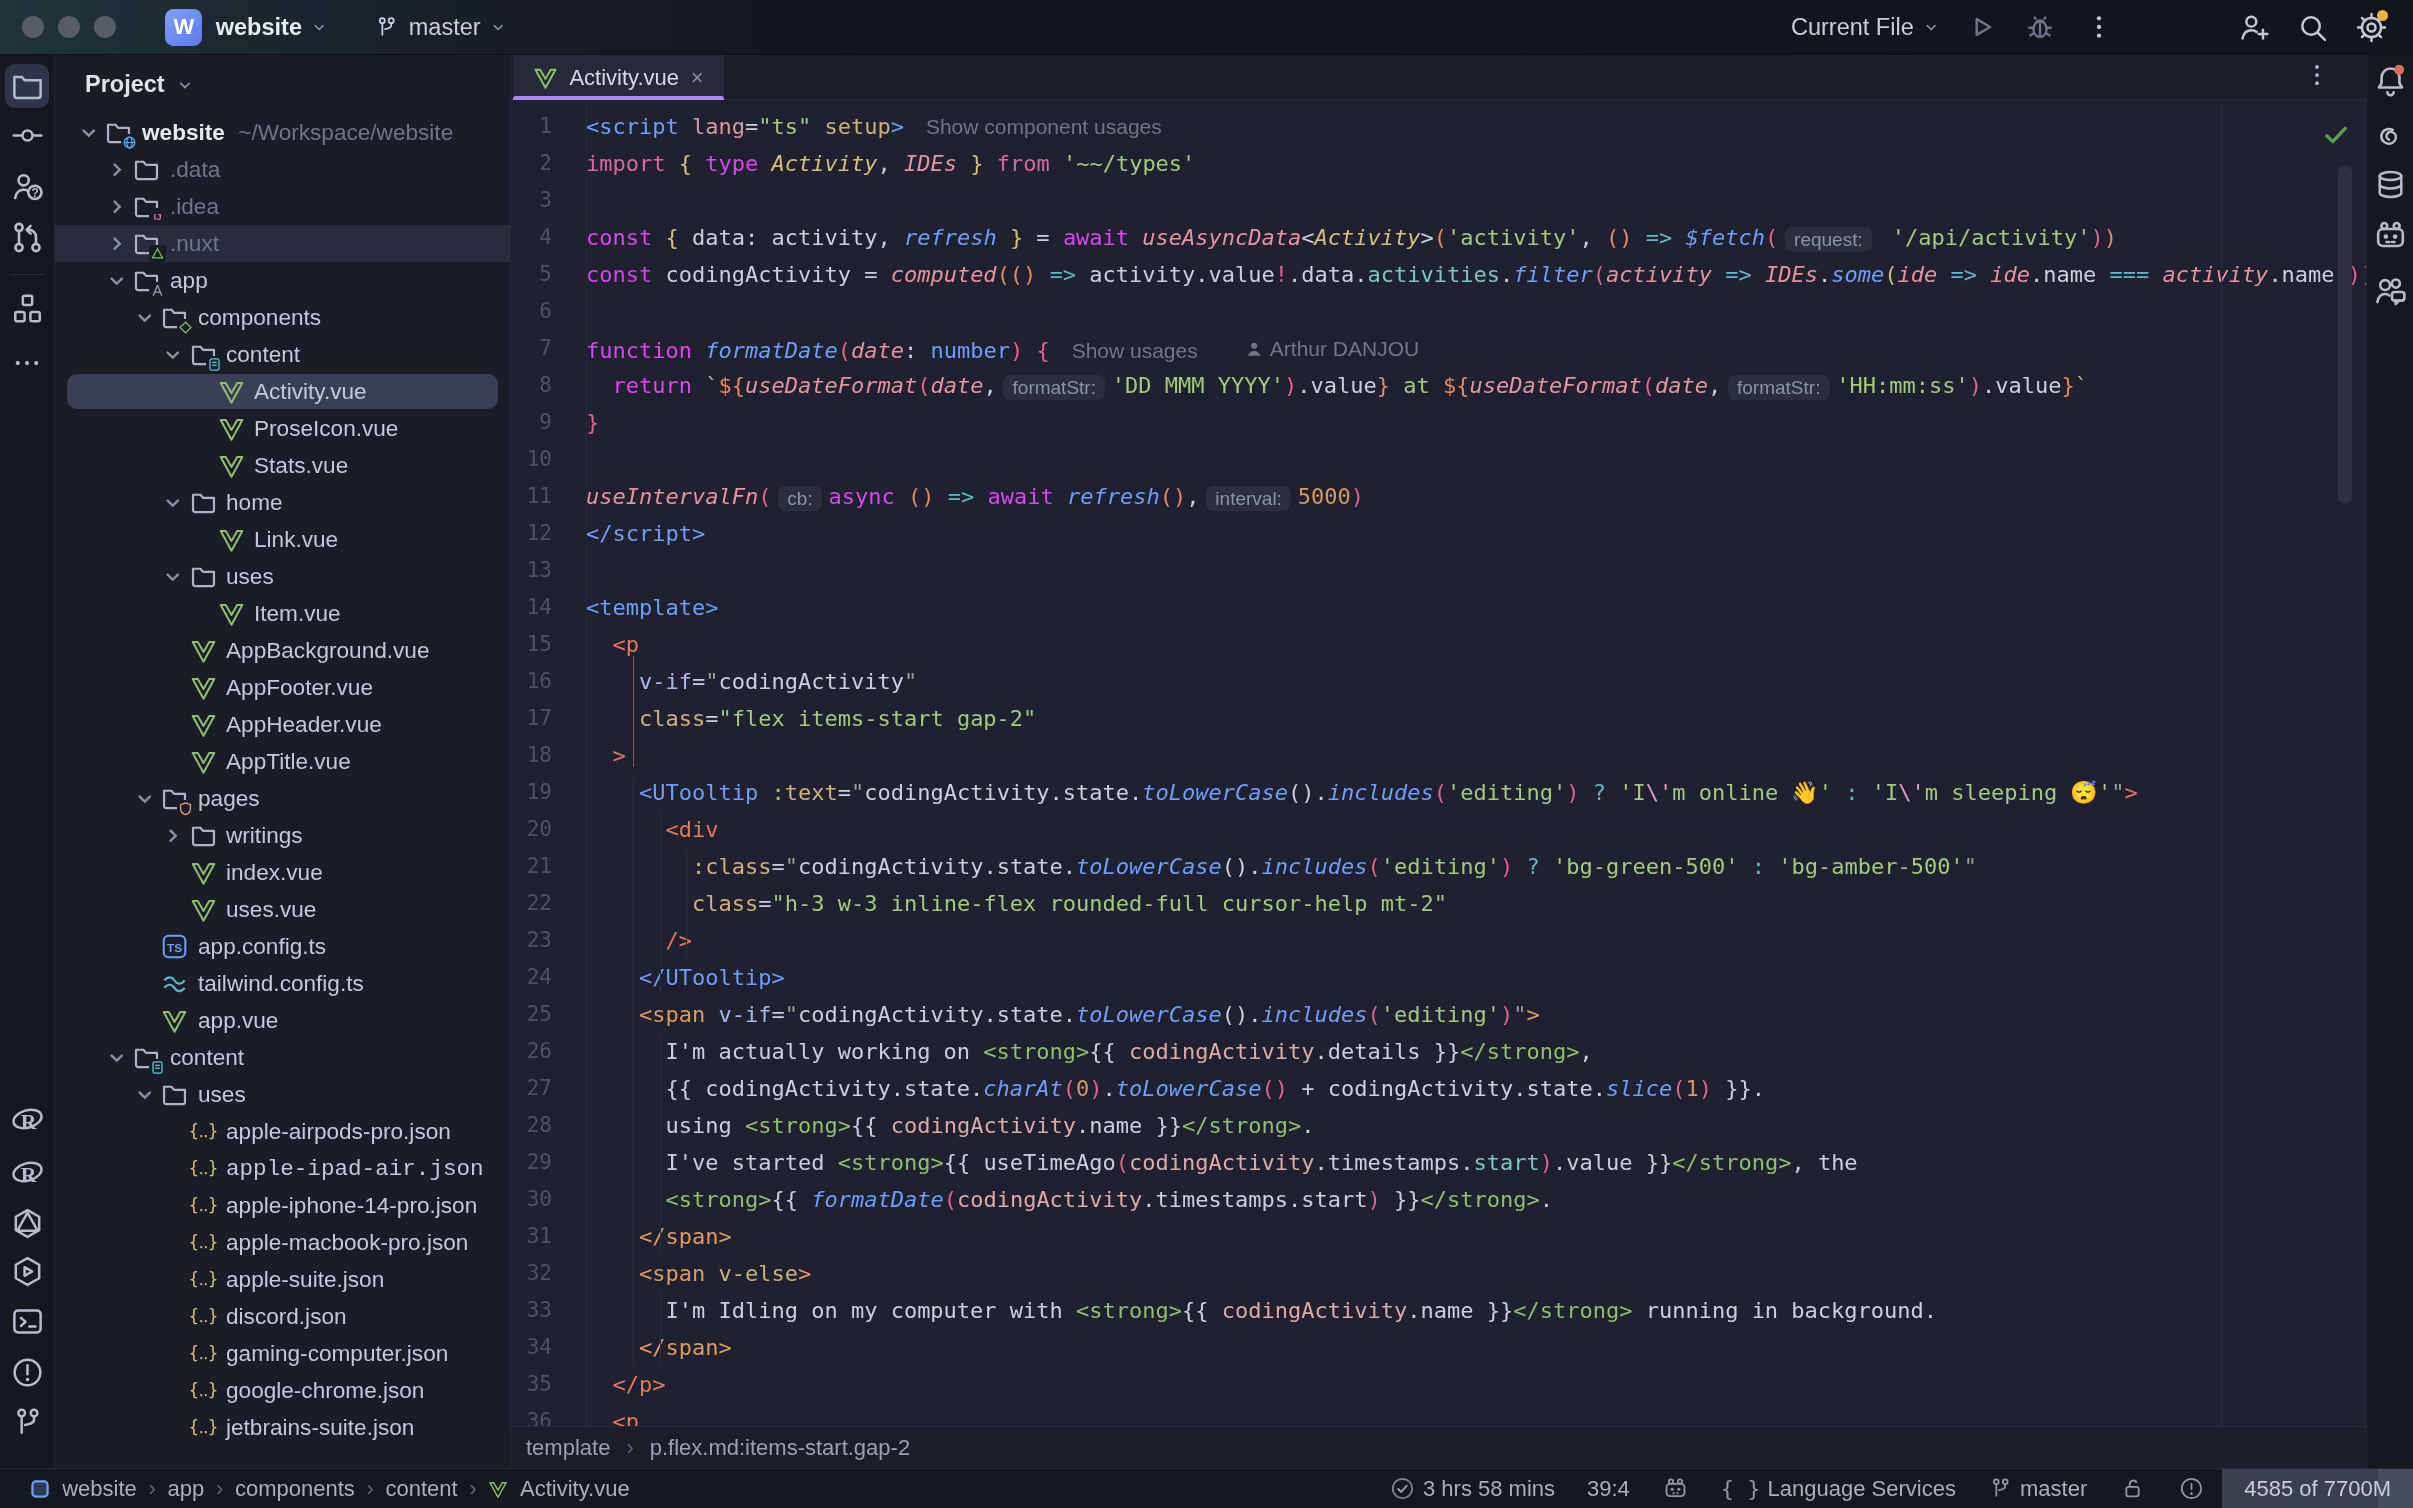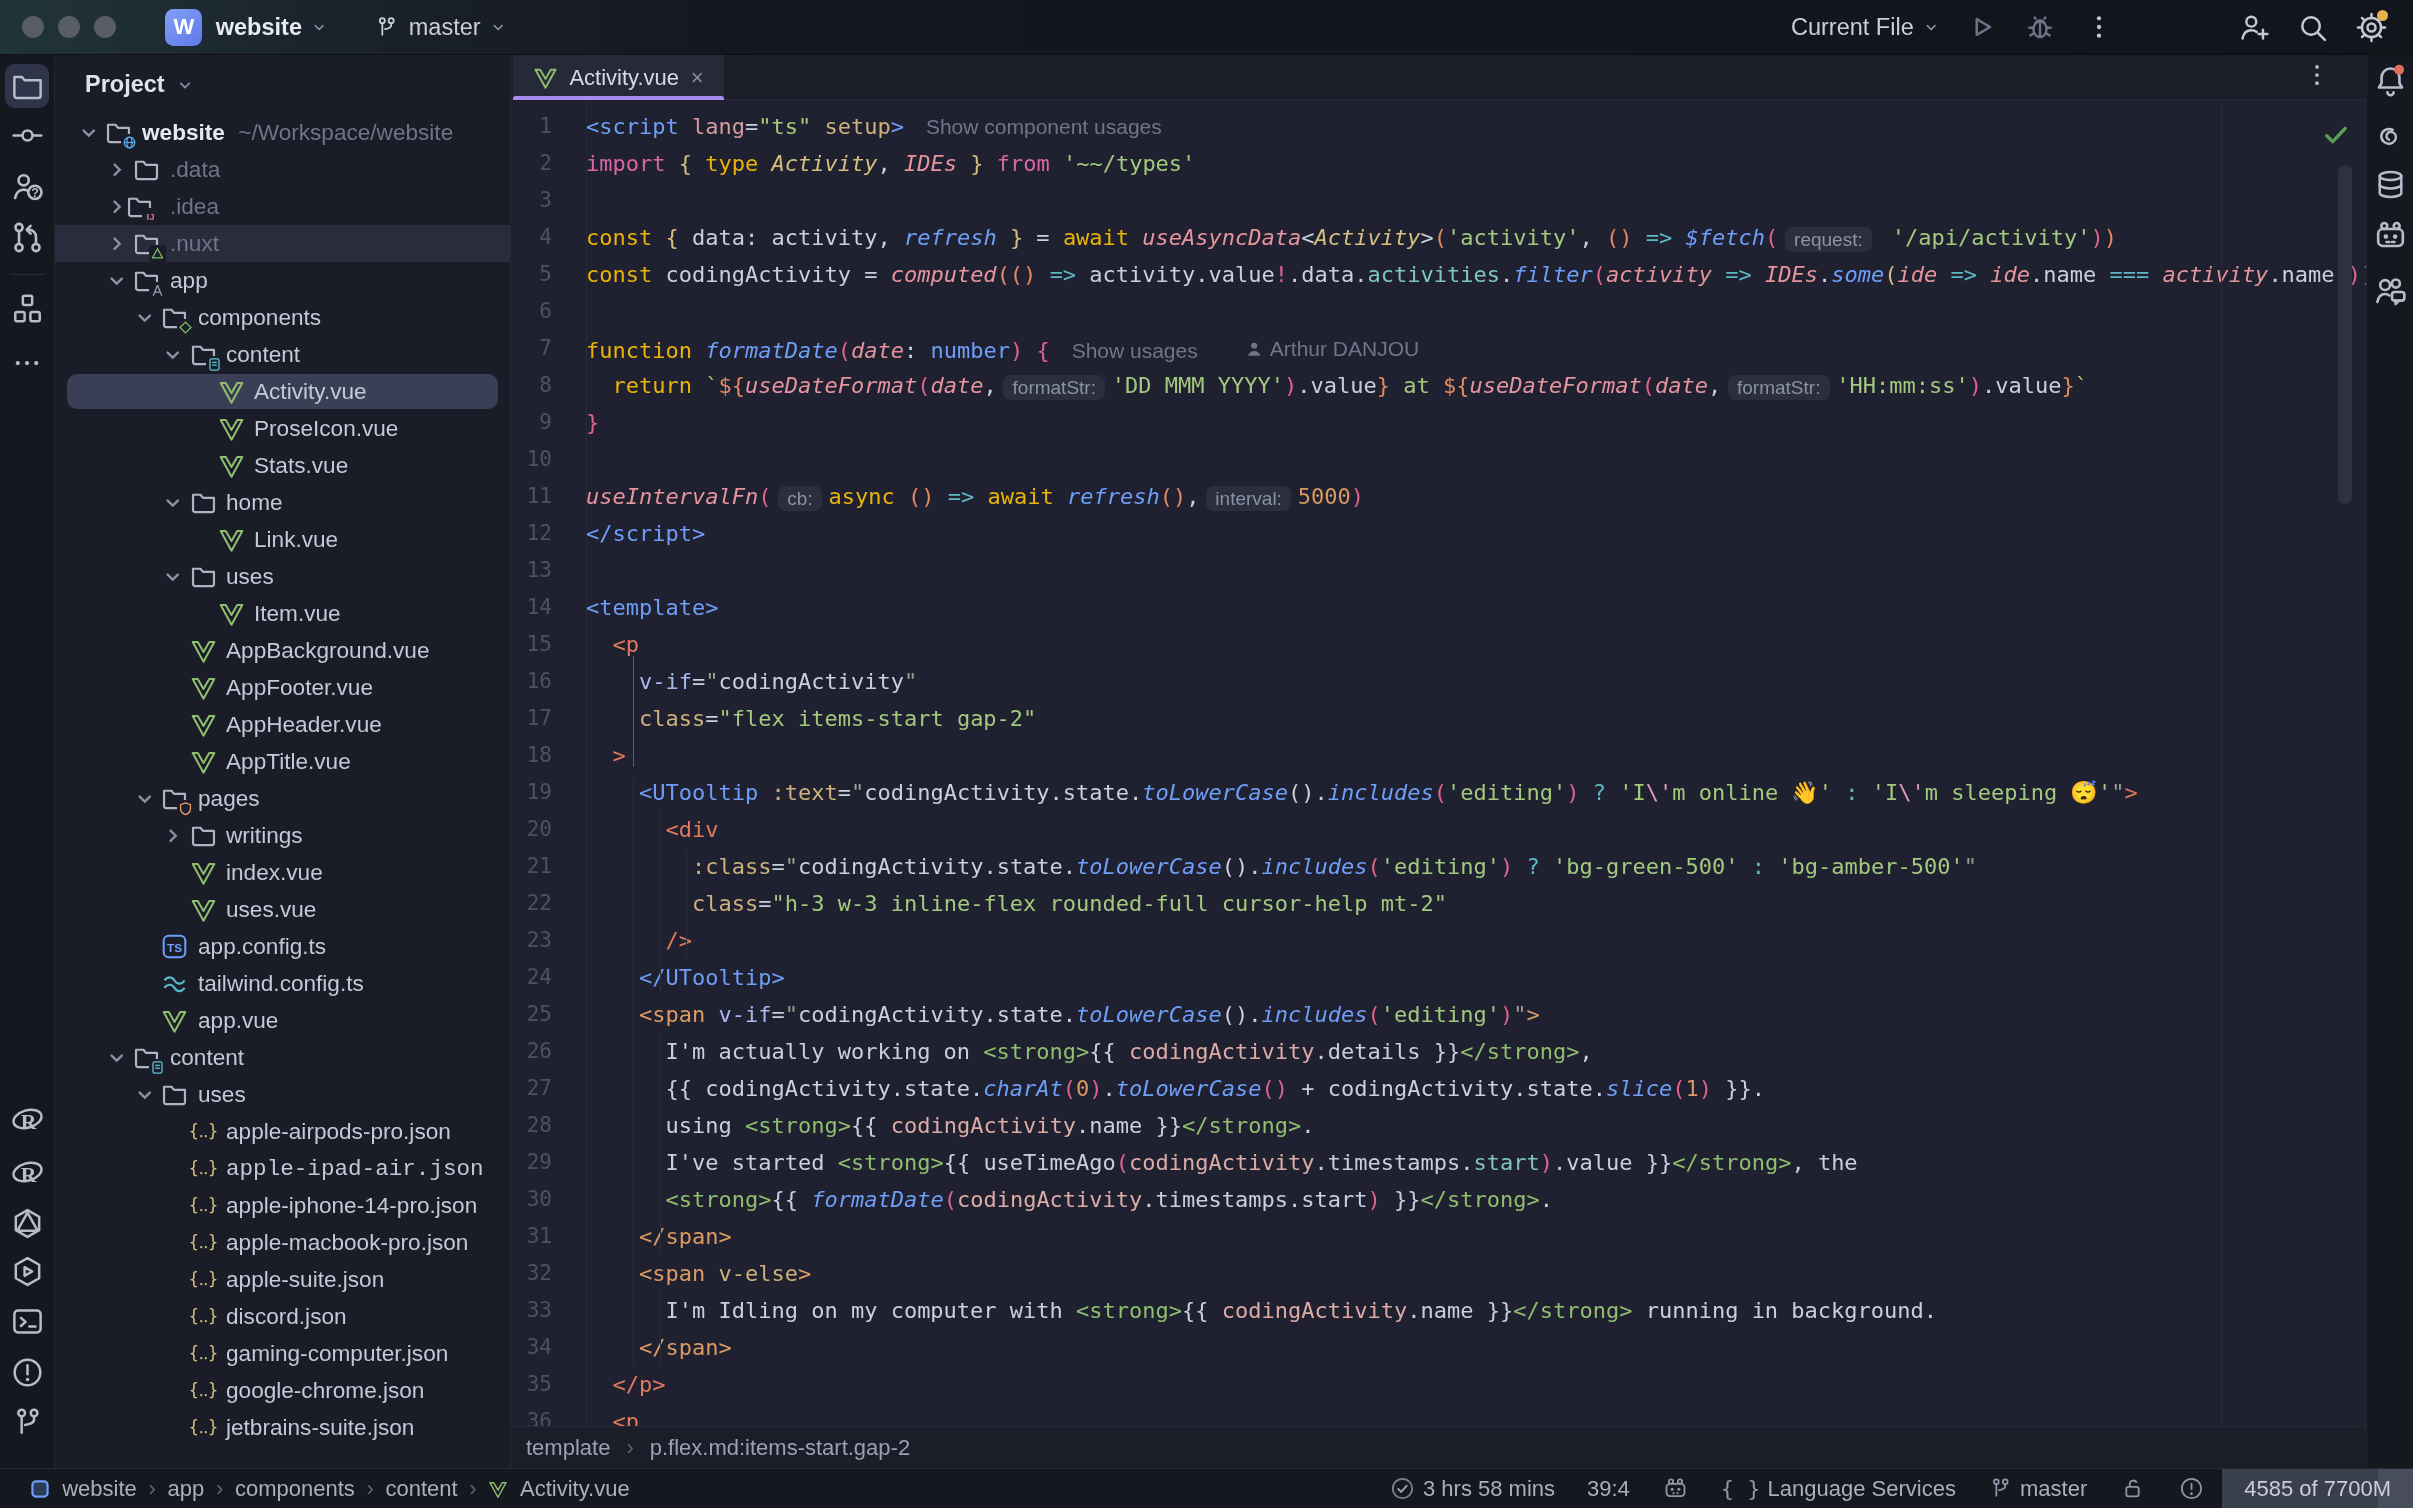--- a/index.html
+++ b/index.html
@@ -51,21 +51,21 @@
   .guide.hot { background:#7a5743; }
   .vline { position:absolute; top:0; bottom:0; width:0.8px; background:#262a36; }
   .wrapguide { position:absolute; top:0; bottom:0; width:0.8px; background:#282b38; }
   .okcheck { position:absolute; }
   .scrollthumb { position:absolute; width:14.2px; border-radius:7.5px; background:#2d3140; }
   .kebab-ed { position:absolute; right:34px; top:5px; }
   .crumbs { position:absolute; left:0; right:0; bottom:0; height:42px; background:#1b1d28; border-top:0.8px solid #252835;
     display:flex; align-items:center; padding-left:15px; gap:16px; color:#9aa1b2; font-size:22px; }
   .crumbs .sep { color:#5e6577; }
   
-  .tg{color:#6e9ef7}.pu{color:#eab308}.pk{color:#db66a4}.sa{color:#e5939c;font-style:italic}
+  .tg{color:#6e9ef7}.pu{color:#d946ef}.pk{color:#db66a4}.sa{color:#e5939c;font-style:italic}
   .bl{color:#6e9ef7;font-style:italic}.bl2{color:#6e9ef7}.cy{color:#5cb8c5}.st{color:#a3c97e}
   .at{color:#cdb07c}.yb{color:#d8be7c}.or{color:#e2895f}.htm{color:#e2795c}.sp{color:#dc9b63}
   .stg{color:#8fbf6e}.te{color:#7ec5be}.pp{color:#e0638c}.la{color:#a9b7f0}.ty{color:#d5be7e;font-style:italic}
   .rose{color:#d49a9e}.num{color:#d8985f}.q{color:#99a08f}.esc{color:#e09bbf}.ro{color:#dcaba6}
   .hint{color:#6f7689;font-family:"Liberation Sans",sans-serif;font-size:21px;margin-left:22px}
   .au{color:#6f7689;font-family:"Liberation Sans",sans-serif;font-size:21px;margin-left:47px;display:inline-flex;align-items:center;gap:6.7px}
   .inlay{background:#2b2f3d;color:#8a92a5;border-radius:7.5px;padding:1.7px 9.2px 2.5px;font-family:"Liberation Sans",sans-serif;font-size:19px;margin:0 6.7px;}
   .statusbar { position:absolute; left:0; bottom:0; width:2413px; height:40px; background:#16181f; border-top:0.8px solid #262936;
     display:flex; align-items:center; color:#a9afbd; font-size:22px; }
   .sb-left { display:flex; align-items:center; gap:11.7px; margin-left:28.5px; }
@@ -264,21 +264,21 @@
           </svg>
           <span class="ticon" style="left:78px"><svg width="27" height="27" viewBox="0 0 16 16" stroke="#aeb4c2" stroke-width="1.3" fill="none" stroke-linecap="round" stroke-linejoin="round">
               <path d="M1.8 3.4h4.4l1.5 1.9h6.5v7.2c0 .7-.5 1.2-1.2 1.2H3c-.7 0-1.2-.5-1.2-1.2V3.4z"></path>
             </svg></span>
           <span class="tlabel" style="left:115px;">.data</span>
         </div>
         <div class="trow dim">
           <svg class="tchev" style="left:50px" viewBox="0 0 16 16">
             <path d="M6.5 4.5L10 8l-3.5 3.5" stroke="#8b92a3" stroke-width="1.6" fill="none" stroke-linecap="round"></path>
           </svg>
-          <span class="ticon" style="left:71px"><svg width="27" height="27" viewBox="0 0 16 16" stroke="#aeb4c2" stroke-width="1.3" fill="none" stroke-linecap="round" stroke-linejoin="round">
+          <span class="ticon" style="left:78px"><svg width="27" height="27" viewBox="0 0 16 16" stroke="#aeb4c2" stroke-width="1.3" fill="none" stroke-linecap="round" stroke-linejoin="round">
               <path d="M1.8 3.4h4.4l1.5 1.9h6.5v7.2c0 .7-.5 1.2-1.2 1.2H3c-.7 0-1.2-.5-1.2-1.2V3.4z"></path>
             </svg><span class="badge">
               <svg width="15" height="15" viewBox="0 0 14 14" style="font-size:27px">
                 <text x="7" y="10.5" font-size="9" font-weight="bold" fill="#e06ca8" text-anchor="middle" font-family="Liberation Sans">IJ</text>
               </svg>
             </span></span>
           <span class="tlabel" style="left:115px;">.idea</span>
         </div>
         <div class="trow dim">
           <div class="rowbg"></div>

